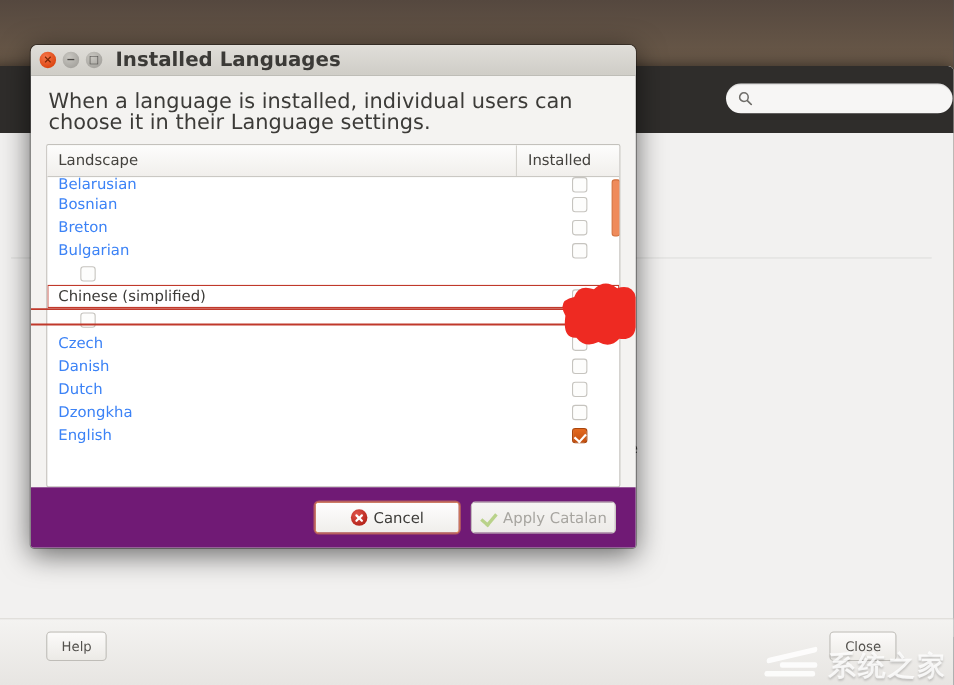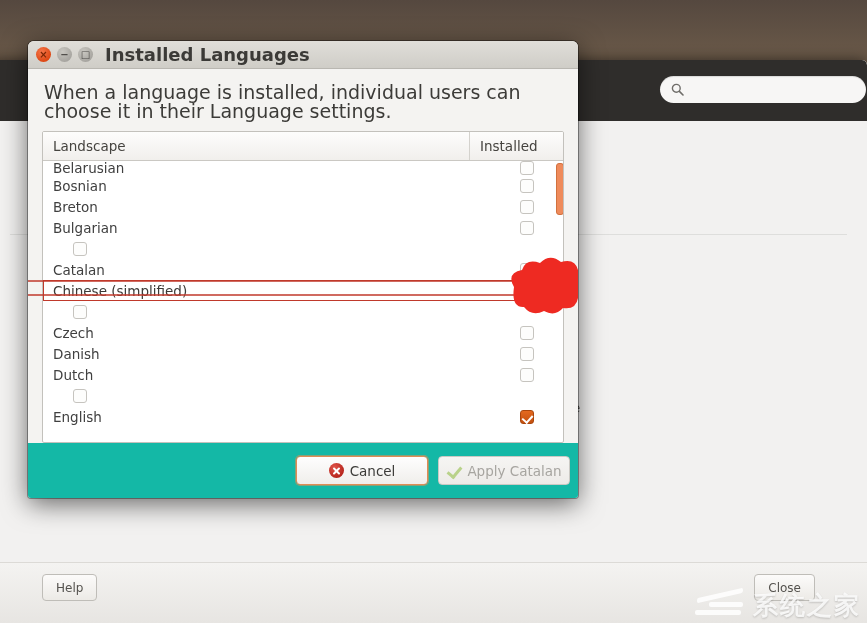--- a/index.html
+++ b/index.html
@@ -298,21 +298,21 @@
     font-size:13.5px;color:#45433f;display:flex;align-items:center;padding:0 10px;
   }
   #lang-table-head .th-language{flex:1;border-right:1px solid #d4d2cd;}
   #lang-table-head .th-installed{width:73px;}
 
   #lang-rows{flex:1;overflow:hidden;position:relative;}
   .lrow{
     display:flex;align-items:center;height:21px;position:relative;
   }
   .lrow .lname{
-    flex:1;padding-left:10px;font-size:13.5px;color:#404040;white-space:nowrap;
+    flex:1;padding-left:10px;font-size:13.5px;color:#3b82f6;white-space:nowrap;
   }
   .lrow .lcheckcell{
     width:73px;display:flex;align-items:center;justify-content:center;
   }
   .cbx{
     width:14px;height:14px;border:1px solid #c6c4bf;border-radius:3px;
     background:#fdfdfc;box-sizing:border-box;cursor:pointer;
   }
   .cbx.checked{
     background:linear-gradient(to bottom,#e4691f,#c4500f);
@@ -338,23 +338,23 @@
     cursor:pointer;
   }
 
   
   #annotation{
     position:absolute;left:0;top:0;width:550px;height:457px;pointer-events:none;
   }
 
   #dialog-buttons{
     position:absolute;left:0;bottom:0;width:100%;height:55px;
-    background:#14b8a6;
+    background:#701a75;
     display:flex;align-items:center;justify-content:flex-end;gap:10px;
-    padding-right:8px;box-sizing:border-box;text-align:center;
+    padding-right:18px;box-sizing:border-box;text-align:center;
   }
   .dbtn{
     height:29px;min-width:132px;border-radius:4px;
     font-family:inherit;font-size:13.5px;
     display:flex;align-items:center;justify-content:center;gap:6px;
     cursor:pointer;box-sizing:border-box;
   }
   #cancel-button{
     background:linear-gradient(to bottom,#fefefe,#f0eeeb);
     border:1px solid #e08c55;color:#3c3b38;
@@ -562,26 +562,20 @@
           <div class="lname">Bulgarian</div>
           <div class="lcheckcell">
             <div class="cbx"></div>
           </div>
         </div>
         <div class="lrow">
           <div class="lcheckcell">
             <div class="cbx"></div>
           </div>
         </div>
-        <div class="lrow">
-          <div class="lname">Catalan</div>
-          <div class="lcheckcell">
-            <div class="cbx"></div>
-          </div>
-        </div>
         <div class="lrow highlight">
           <div class="lname">Chinese (simplified)</div>
           <div class="lcheckcell">
             <div class="cbx"></div>
           </div>
         </div>
         <div class="lrow">
           <div class="lcheckcell">
             <div class="cbx"></div>
           </div>
@@ -598,20 +592,21 @@
             <div class="cbx"></div>
           </div>
         </div>
         <div class="lrow">
           <div class="lname">Dutch</div>
           <div class="lcheckcell">
             <div class="cbx"></div>
           </div>
         </div>
         <div class="lrow">
+          <div class="lname">Dzongkha</div>
           <div class="lcheckcell">
             <div class="cbx"></div>
           </div>
         </div>
         <div class="lrow">
           <div class="lname">English</div>
           <div class="lcheckcell">
             <div class="cbx checked"></div>
           </div>
         </div>

